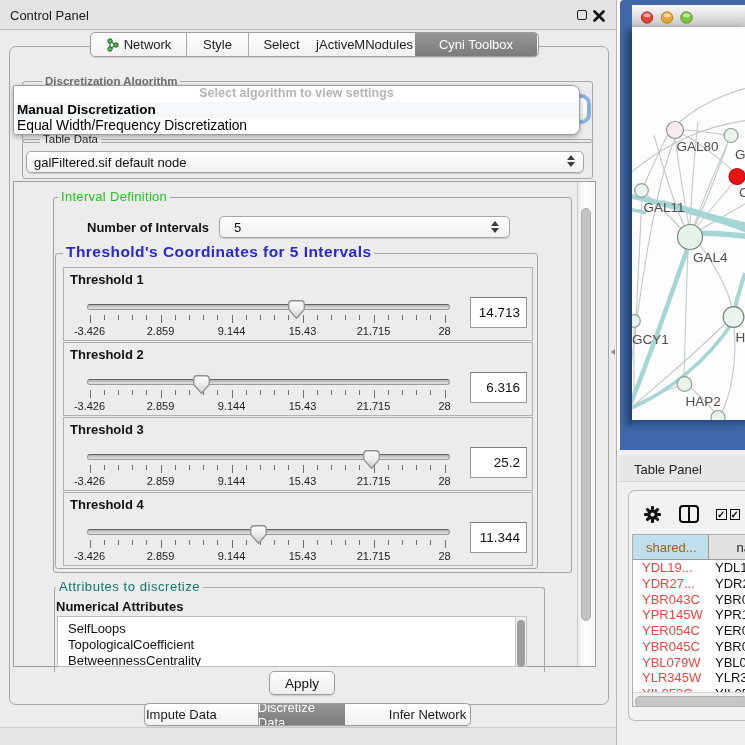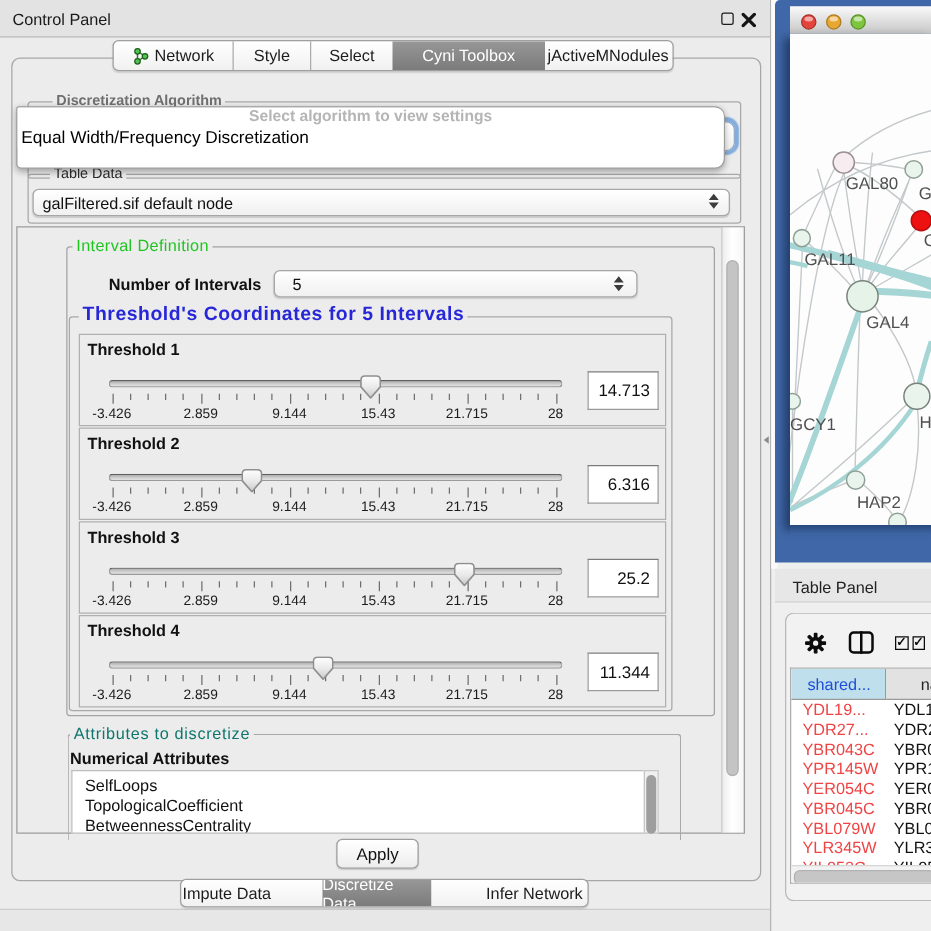--- a/index.html
+++ b/index.html
@@ -47,22 +47,22 @@
       <line x1="4" y1="11" x2="10" y2="7" stroke="#2a7a2a" stroke-width="1.2"></line>
       <line x1="4" y1="3" x2="4" y2="11" stroke="#2a7a2a" stroke-width="1.2"></line>
       <circle cx="4" cy="3" r="2.2" fill="#52c152" stroke="#1c611c"></circle>
       <circle cx="4" cy="11" r="2.2" fill="#52c152" stroke="#1c611c"></circle>
       <circle cx="10" cy="7" r="2.2" fill="#52c152" stroke="#1c611c"></circle>
     </svg>Network</div>
   <div class="segd"></div>
   <div class="segs" style="width:61px;">Style</div>
   <div class="segd"></div>
   <div class="segs" style="width:65px;">Select</div>
+  <div class="segs" style="width:101px;">jActiveMNodules</div>
   <div class="segs sel" style="width:122px;">Cyni Toolbox</div>
-  <div class="segs" style="width:101px;">jActiveMNodules</div>
 </div>
 
 <div class="abs" style="left:9px;top:46px;width:598px;height:657px;border:1px solid #a7a7a7;border-radius:7px;background:#ececec;"></div>
 
 <div class="gbox" style="left:22px;top:81px;width:569px;height:60px;"></div>
 <div class="glabel" style="left:42px;top:75px;font-size:11.5px;color:#6f6f6f;font-weight:bold;">Discretization Algorithm</div>
 <div class="abs" style="left:26px;top:97px;width:562px;height:24px;background:linear-gradient(#fff,#f0f0f0);border:1px solid #8faccd;border-radius:7px;box-shadow:0 0 1px 3px rgba(98,152,217,0.75);box-sizing:border-box;"></div>
 
 <div class="gbox" style="left:22px;top:139px;width:569px;height:38px;"></div>
 <div class="glabel" style="left:40px;top:133px;font-size:11.5px;color:#2a2a2a;">Table Data</div>
@@ -288,20 +288,21 @@
 
 <div class="seg" style="left:144px;top:703px;width:325px;height:21px;gap:40px;">
   <div class="segs" style="width:96px;">Impute Data</div>
   <div class="segs sel" style="width:115px;">Discretize Data</div>
   <div class="segs" style="width:112px;">Infer Network</div>
 </div>
 <div class="abs" style="left:0;top:727px;width:616px;height:18px;background:#e7e7e7;border-top:1px solid #cccccc;"></div>
 
 <div class="abs" style="left:13px;top:85px;width:565px;height:48px;background:#fff;border:1px solid #9c9c9c;border-radius:2px 8px 8px 4px;box-shadow:0 2px 5px rgba(0,0,0,0.3);z-index:50;overflow:hidden;">
   <div style="height:16px;background:#fff;text-align:center;font-size:12.5px;font-weight:bold;color:#b5b5b5;line-height:15px;">Select algorithm to view settings</div>
+  <div style="height:16px;background:#f6f9fc;font-size:13.5px;font-weight:bold;color:#000;line-height:15px;padding-left:3px;">Manual Discretization</div>
   <div style="height:16px;background:#fff;font-size:13.8px;color:#000;line-height:15px;padding-left:3px;">Equal Width/Frequency Discretization</div>
 </div>
 
 <div class="abs" style="left:617px;top:0;width:5px;height:455px;background:#fbfbfb;"></div>
 
 <div class="abs" style="left:620px;top:0;width:125px;height:450px;background:#4068a8;border-top-left-radius:4px;"></div>
 <div class="abs" style="left:632px;top:5px;width:113px;height:22px;background:linear-gradient(#fafafa,#c6c6c6);border-bottom:1px solid #8f8f8f;"></div>
 
 <svg class="abs" style="left:632px;top:5px;" width="70" height="22" viewBox="0 0 70 22">
   <circle cx="15" cy="12.5" r="5.7" fill="#e5443c" stroke="#a8352c" stroke-width="1"></circle>
@@ -392,21 +393,21 @@
     </g>
   </g>
   <circle cx="8.5" cy="8.5" r="2.1" fill="#f2f2f2"></circle>
 </svg>
 <div class="abs" style="left:679px;top:505px;width:20px;height:18px;border:2.4px solid #0a0a0a;border-radius:4px;box-sizing:border-box;"></div>
 <div class="abs" style="left:687.8px;top:505px;width:2.4px;height:18px;background:#0a0a0a;"></div>
 <div class="abs" style="left:716px;top:509px;width:10.5px;height:10.5px;border:1.5px solid #0a0a0a;box-sizing:border-box;font-size:10px;font-weight:bold;color:#0a0a0a;line-height:9px;text-align:center;">✓</div>
 <div class="abs" style="left:729.5px;top:509px;width:10.5px;height:10.5px;border:1.5px solid #0a0a0a;box-sizing:border-box;font-size:10px;font-weight:bold;color:#0a0a0a;line-height:9px;text-align:center;">✓</div>
 
 <div class="abs" style="left:632px;top:534px;width:113px;height:173px;background:#fff;border:1px solid #adadad;border-right:none;box-sizing:border-box;overflow:hidden;">
-  <div style="position:absolute;left:0;top:0;width:75.5px;height:25px;background:#bedfeb;border-right:1px solid #9a9a9a;border-bottom:1px solid #9a9a9a;box-sizing:border-box;font-size:13px;color:#1d4ed8;display:flex;align-items:center;justify-content:center;padding-left:2px;">shared...</div>
+  <div style="position:absolute;left:0;top:0;width:75.5px;height:25px;background:#bedfeb;border-right:1px solid #9a9a9a;border-bottom:1px solid #9a9a9a;box-sizing:border-box;font-size:13px;color:#a16207;display:flex;align-items:center;justify-content:center;padding-left:2px;">shared...</div>
   <div style="position:absolute;left:75.5px;top:0;width:45px;height:25px;background:#e2e2e2;border-bottom:1px solid #9a9a9a;box-sizing:border-box;font-size:13px;color:#222;display:flex;align-items:center;padding-left:28px;">na</div>
   <div style="position:absolute;left:9px;top:25px;font-size:13px;color:#ef4444;line-height:15.75px;white-space:pre;">YDL19...
 YDR27...
 YBR043C
 YPR145W
 YER054C
 YBR045C
 YBL079W
 YLR345W
 YIL052C</div>

